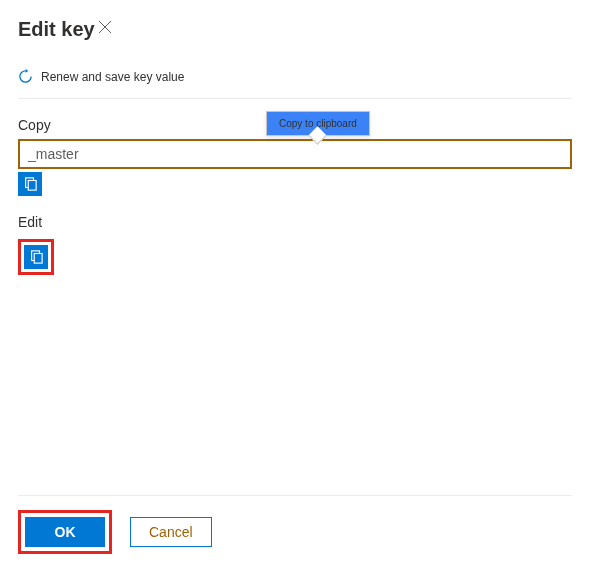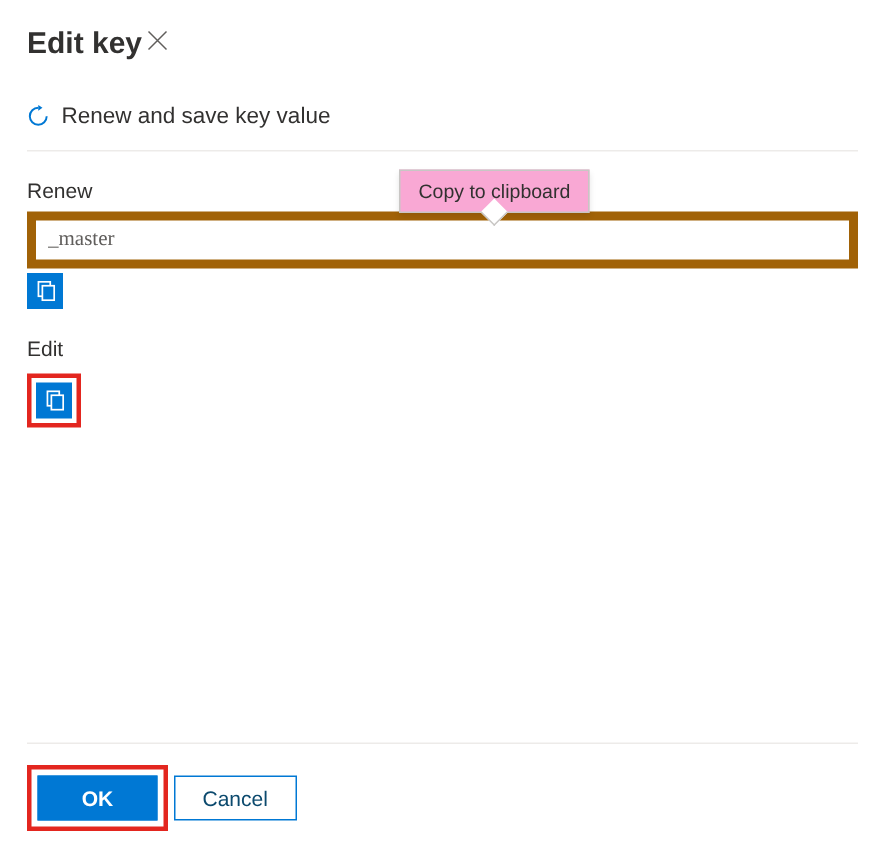--- a/index.html
+++ b/index.html
@@ -42,21 +42,21 @@
     .toolbar {
       padding-bottom: 10px;
       border-bottom: 1px solid #edebe9;
       margin-bottom: 18px;
     }
     .renew-link {
       display: inline-flex;
       align-items: center;
       gap: 8px;
       color: #323130;
-      font-size: 15px;
+      font-size: 12px;
       cursor: pointer;
     }
     .renew-icon {
       width: 15px;
       height: 15px;
       display: inline-block;
       color: #0078d4;
     }
     .field {
       margin-bottom: 18px;
@@ -65,23 +65,23 @@
     .field-label {
       font-size: 14px;
       color: #323130;
       display: block;
       margin-bottom: 6px;
     }
     .field-input {
       width: 100%;
       padding: 5px 8px;
       font-size: 14px;
-      border: 6px solid #a16207;
+      border: 2px solid #a16207;
       background: #fff;
-      font-family: Liberation Serif, serif;
+      font-family: Liberation Sans, sans-serif;
       color: #605e5c;
     }
     .copy-btn {
       display: inline-flex;
       align-items: center;
       justify-content: center;
       background: #0078d4;
       border: none;
       width: 24px;
       height: 24px;
@@ -93,25 +93,25 @@
     .highlight-box {
       display: inline-block;
       border: 3px solid #e3261f;
       padding: 3px;
       margin-top: 3px;
       line-height: 0;
     }
     .highlight-box .copy-btn { margin-top: 0; }
     .tooltip {
       position: absolute;
-      background: #f9a8d4;
+      background: #3b82f6;
       border: 1px solid #c8c6c4;
       box-shadow: 0 2px 4px rgba(0,0,0,0.1);
       padding: 6px 12px;
-      font-size: 13px;
+      font-size: 10px;
       color: #323130;
       top: -6px;
       left: 248px;
       z-index: 10;
     }
     .tooltip:after {
       content: "";
       position: absolute;
       bottom: -7px;
       left: 50%;
@@ -121,41 +121,41 @@
       background: #fff;
       border-right: 1px solid #c8c6c4;
       border-bottom: 1px solid #c8c6c4;
       transform: rotate(45deg);
     }
     .spacer { flex: 1; }
     .footer {
       border-top: 1px solid #edebe9;
       padding: 14px 0;
       display: flex;
-      gap: 4px;
+      gap: 18px;
       align-items: center;
     }
     .btn {
       min-width: 80px;
       padding: 6px 18px;
       font-size: 14px;
       font-family: inherit;
       cursor: pointer;
       border: 1px solid;
       background: #fff;
     }
     .btn-primary {
       background: #0078d4;
       border-color: #0078d4;
       color: #fff;
       font-weight: 600;
     }
     .btn-secondary {
       border-color: #0078d4;
-      color: #0c4a6e;
+      color: #a16207;
     }
     .highlight-wrap {
       border: 3px solid #e3261f;
       padding: 4px;
       display: inline-block;
       line-height: 0;
     }
     .highlight-wrap .btn { line-height: normal; }
   </style>
 </head>
@@ -181,21 +181,21 @@
           </svg>
       </span>
       <span>Renew and save key value</span>
     </span>
   </div>
 
   <div class="field">
     <div class="tooltip">
       <span>Copy to clipboard</span>
     </div>
-    <label class="field-label">Renew</label>
+    <label class="field-label">Copy</label>
     <input class="field-input" type="text" readonly="" value="_master" style="">
     <button class="copy-btn">
       <svg width="14" height="14" viewBox="0 0 16 16">
           <rect x="3" y="1" width="9" height="11" fill="none" stroke="#fff" stroke-width="1.3"></rect>
           <rect x="6" y="4" width="9" height="11" fill="#0078d4" stroke="#fff" stroke-width="1.3"></rect>
         </svg>
     </button>
   </div>
 
   <div class="field">

